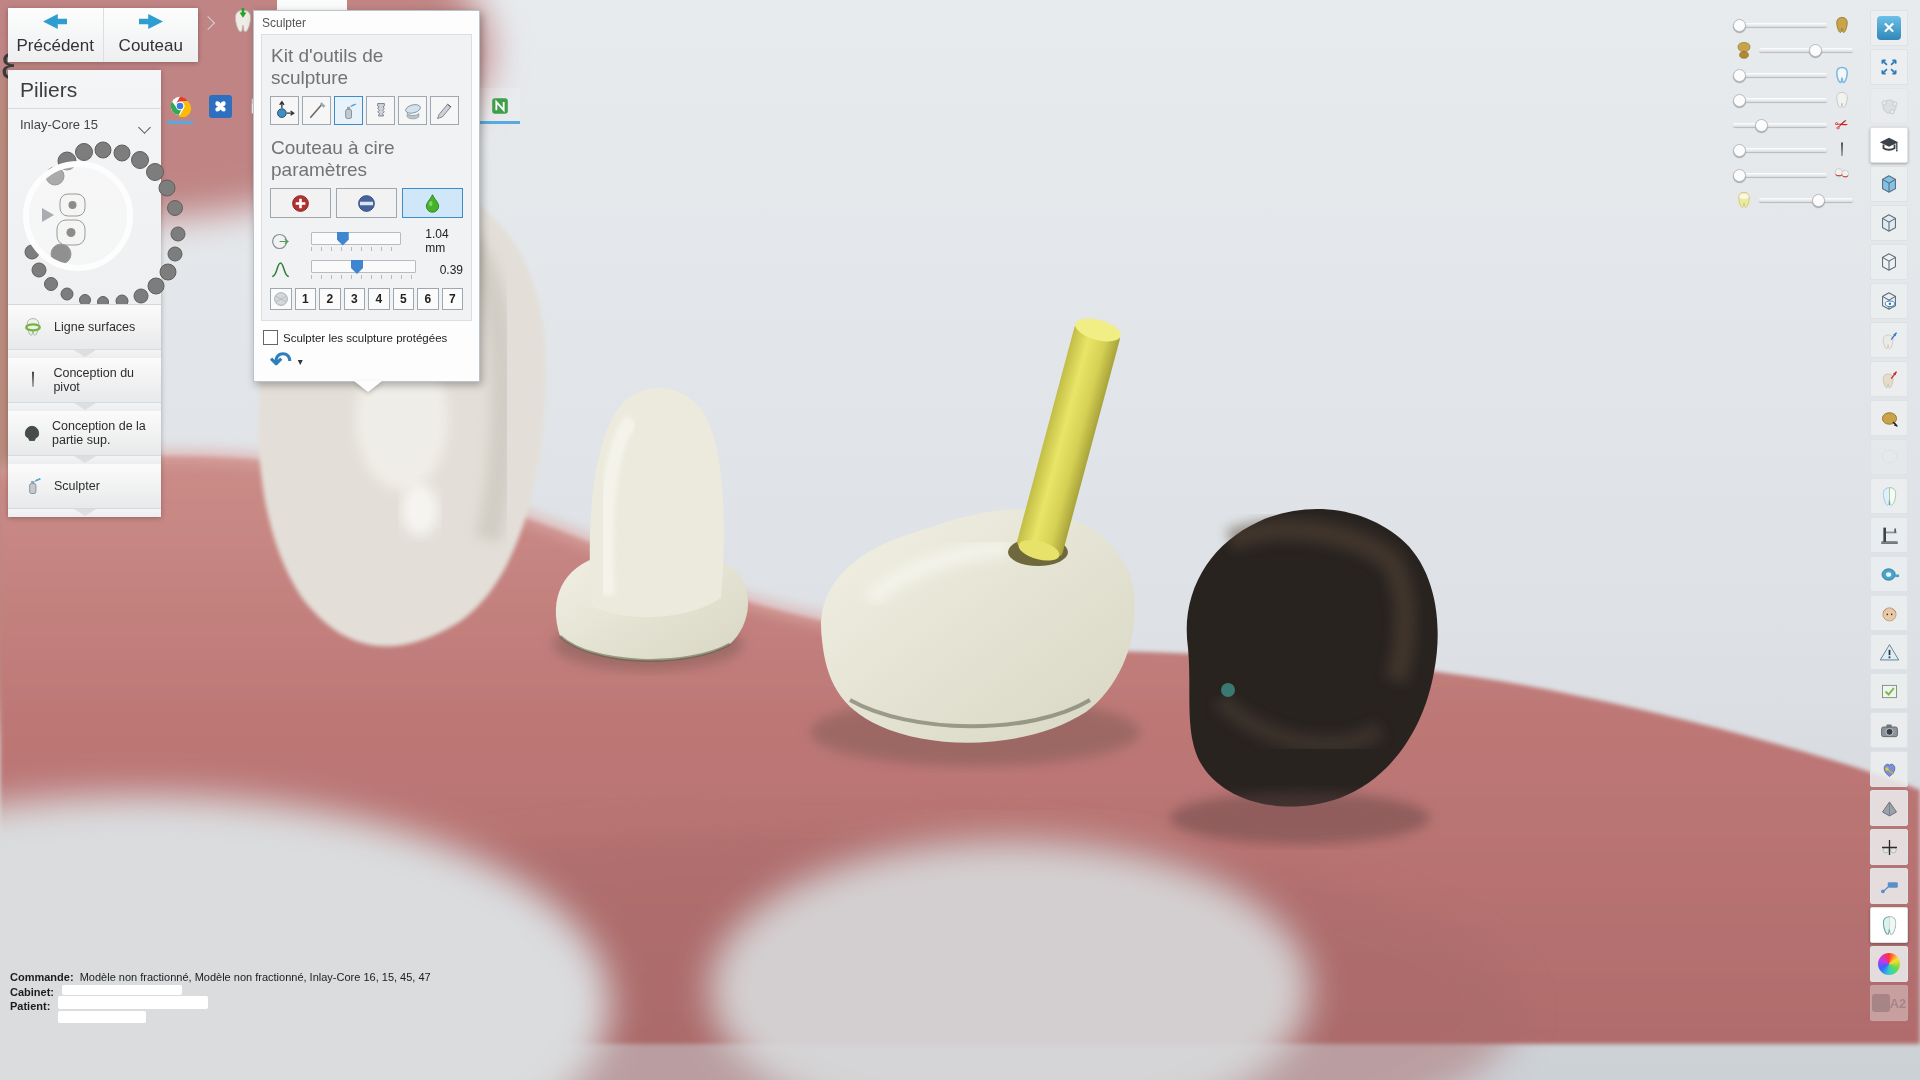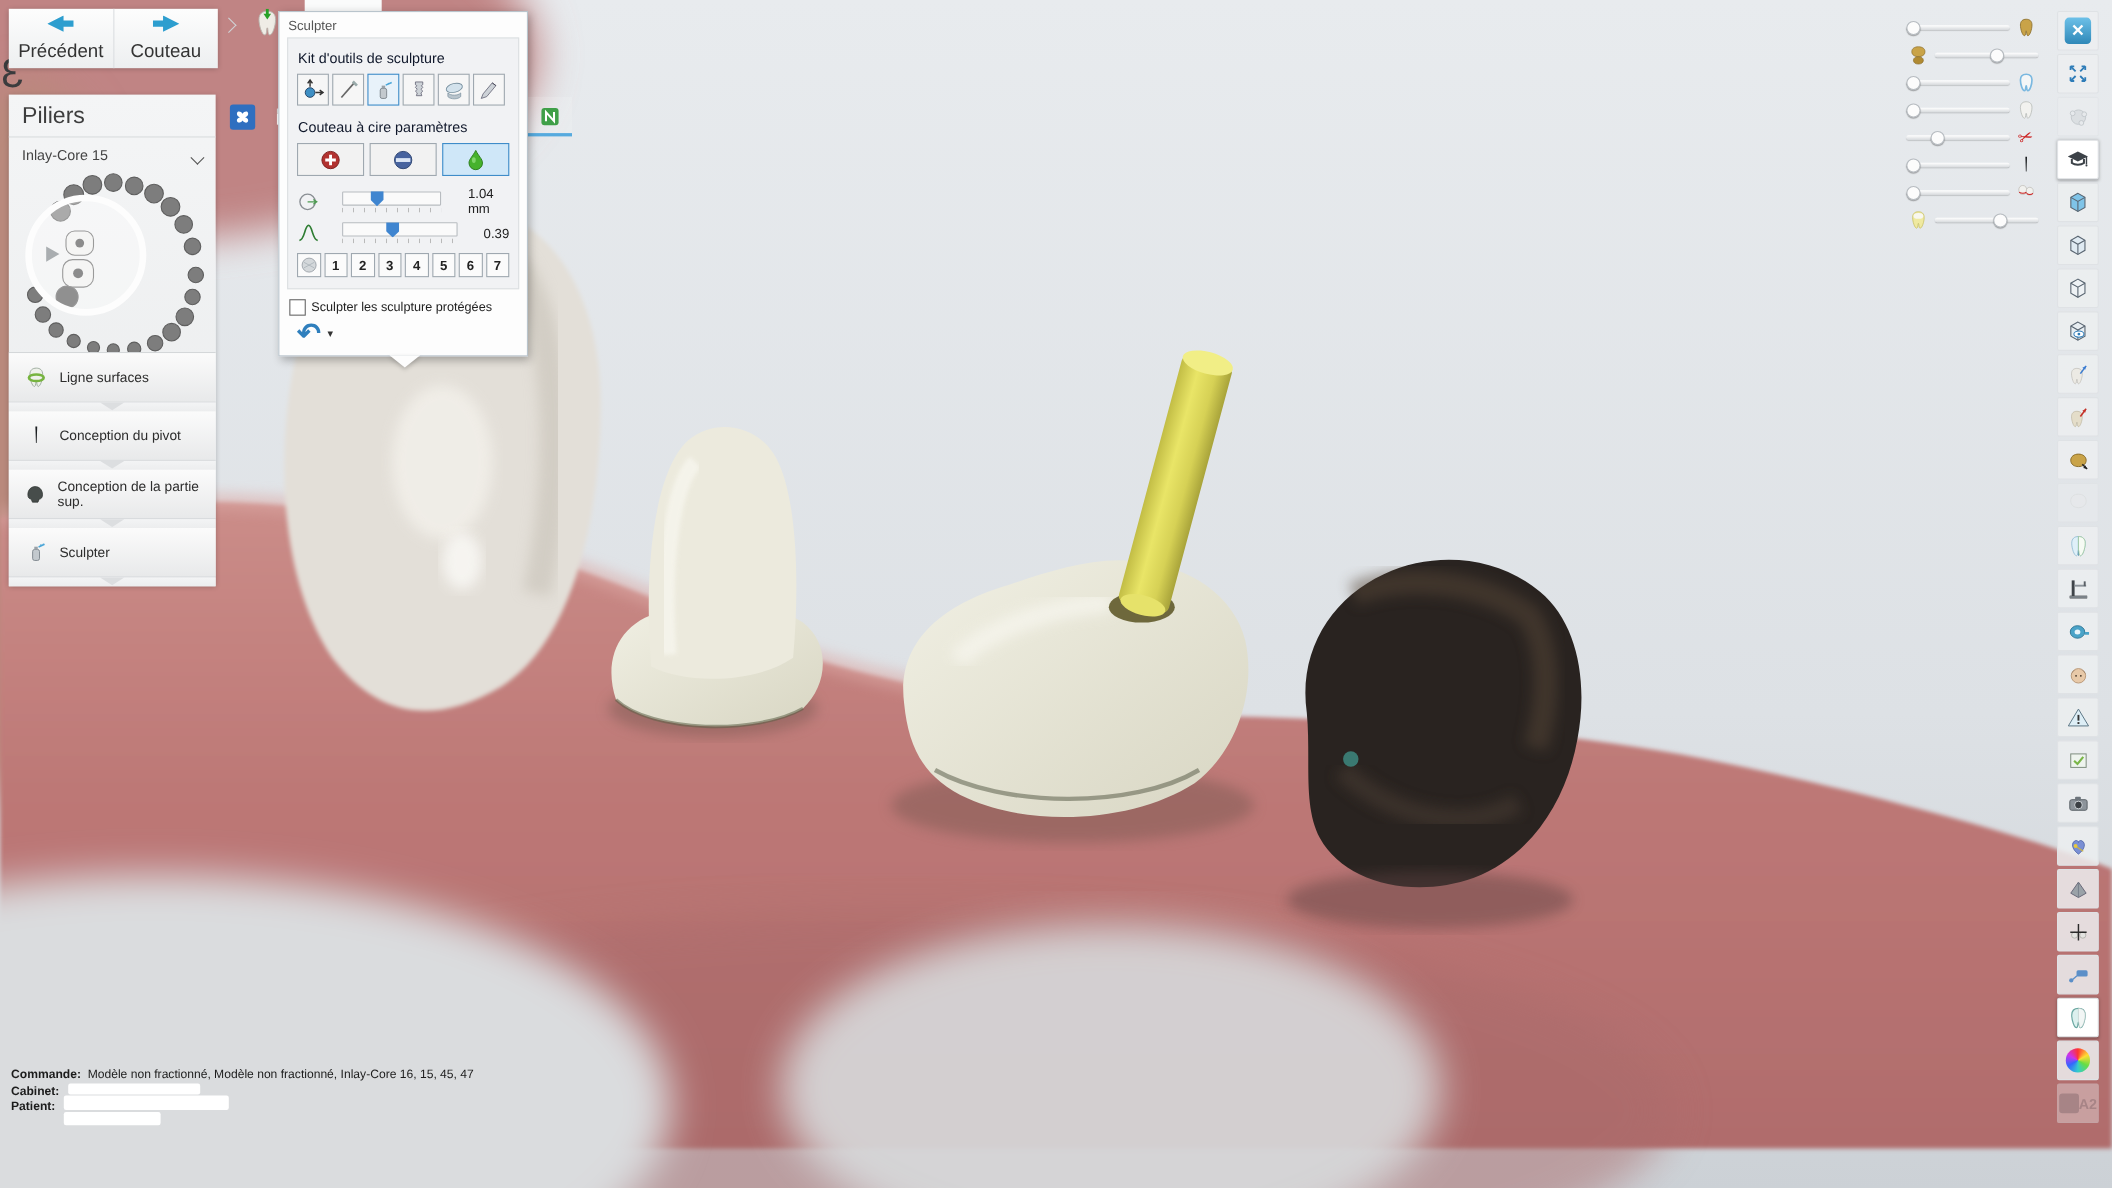--- a/index.html
+++ b/index.html
@@ -10,40 +10,40 @@
   .panel{position:absolute;background:linear-gradient(#fdfdfd,#edeff0);box-shadow:0 1px 5px rgba(0,0,0,.28)}
 
   
   #nav{left:8px;top:8px;width:190px;height:54px;z-index:4;display:flex}
   .nav-btn{flex:1;display:flex;flex-direction:column;align-items:center;justify-content:center;gap:3px;cursor:pointer}
   .nav-btn+.nav-btn{border-left:1px solid #dcdfe1}
   .nav-lbl{font-size:17px;color:#333}
   .flip{display:inline-block;transform:scaleX(-1)}
 
   
-  #sidebar{left:8px;top:86px;width:188px;z-index:4;background:linear-gradient(#f4f5f6,#e9ebec);box-shadow:0 1px 5px rgba(0,0,0,.28)}
+  #sidebar{left:8px;top:70px;width:153px;z-index:4;background:linear-gradient(#f4f5f6,#e9ebec);box-shadow:0 1px 5px rgba(0,0,0,.28)}
   #sb-title{font-size:21px;color:#3d3d3d;padding:8px 0 6px 12px;border-bottom:1px solid #d9dcde}
   #sb-select{display:flex;align-items:flex-end;justify-content:space-between;padding:8px 12px 4px 12px;cursor:pointer}
   #sb-select span.txt{font-size:13px;color:#444}
   .chev{width:8px;height:8px;border-right:1.8px solid #555;border-bottom:1.8px solid #555;transform:rotate(45deg);margin-top:-4px}
   #arch{display:block;margin:0 auto}
   #steps{border-top:1px solid #d4d7d9}
   .step{height:44px;display:flex;align-items:center;gap:10px;padding-left:14px;
         background:linear-gradient(#fbfbfb,#e8e9ea);border-bottom:1px solid #d7dadc;cursor:pointer}
   .step-ic{width:22px;display:flex;justify-content:center}
   .step-label{font-size:12.5px;color:#2d2d2d}
   .step-sep{height:8px;display:flex;justify-content:center;background:linear-gradient(#f3f4f5,#ecedee)}
   .sep-tri{width:0;height:0;border-left:11px solid transparent;border-right:11px solid transparent;border-top:7px solid #dcdee0}
 
   
   #sculpt{left:253px;top:10px;width:225px;z-index:5;background:#fdfdfd;border:1px solid #b9c4cc;box-shadow:2px 3px 8px rgba(0,0,0,.3)}
   #sculpt:after{content:"";position:absolute;left:100px;bottom:-11px;border-left:14px solid transparent;border-right:14px solid transparent;border-top:11px solid #fdfdfd;filter:drop-shadow(0 2px 2px rgba(0,0,0,.2))}
   #sc-title{font-size:12px;color:#555;padding:5px 8px 4px 8px}
   .sc-inner{margin:0 7px;background:#f1f2f4;border:1px solid #dcdfe2;padding:8px 8px 10px 8px}
-  .sc-label{font-size:13px;color:#0f172a;margin:2px 0 7px 1px}
+  .sc-label{font-size:19px;color:#737373;margin:2px 0 7px 1px}
   #tool-row{display:flex;gap:3px;margin-bottom:4px}
   .tool-btn{width:27px;height:27px;background:#f6f6f6;border:1px solid #9fa8b0;display:flex;align-items:center;justify-content:center;cursor:pointer}
   .tool-btn.sel{border:1.5px solid #3f8cc9;background:#e8f2fa}
   #mode-row{display:flex;gap:5px;margin-bottom:9px}
   .mode-btn{width:59px;height:28px;background:#f2f2f2;border:1px solid #9fa8b0;display:flex;align-items:center;justify-content:center;cursor:pointer}
   .mode-btn.sel{background:#cfe7f8;border:1.5px solid #3f8cc9}
   .sl-row{display:flex;align-items:center;gap:20px;margin:4px 0 2px 0}
   .sl-ic{width:22px;display:flex;justify-content:center}
   .sl-wrap{width:112px}
   .sl-track{position:relative;height:11px;background:#fafafa;border:1px solid #b8bcc0;border-radius:1px}

